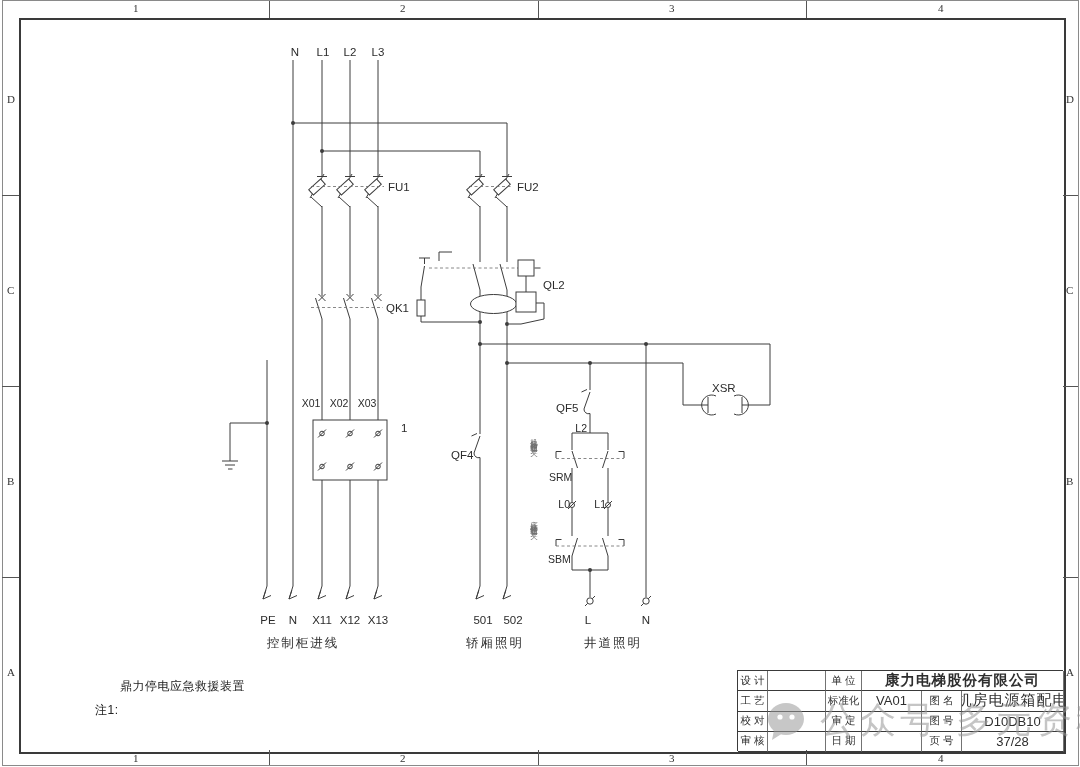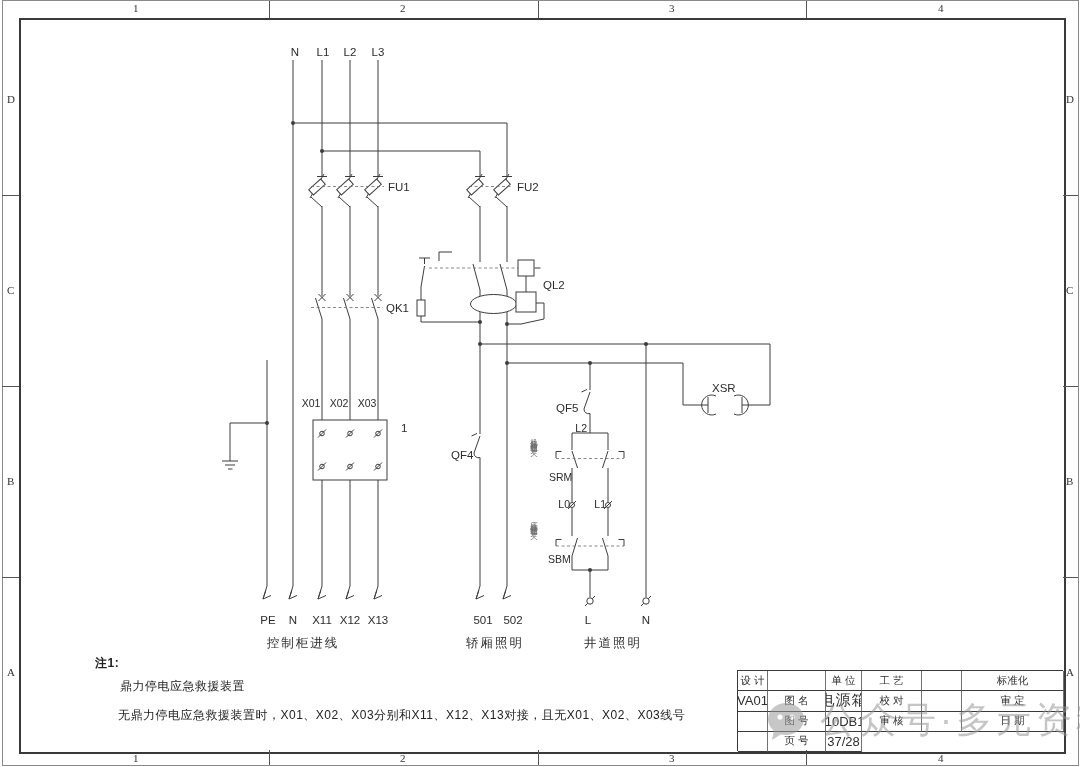--- a/index.html
+++ b/index.html
@@ -264,28 +264,28 @@
     <text class="t11" x="646" y="624" text-anchor="middle">N</text>
 
     <text class="cap" x="303" y="647" text-anchor="middle">控制柜进线</text>
     <text class="cap" x="495" y="647" text-anchor="middle">轿厢照明</text>
     <text class="cap" x="613" y="647" text-anchor="middle">井道照明</text>
   </svg>
 
   <div class="vtext" style="left:530px;top:432px;height:60px;">机房井道照明开关</div>
   <div class="vtext" style="left:530px;top:515px;height:66px;">底坑井道照明开关</div>
 
-  <div class="note" style="left:95px;top:655px;font-weight:bold;">注1:</div>
+  <div class="note" style="left:95px;top:702px;">注1:</div>
   <div class="note" style="left:120px;top:678px;">鼎力停电应急救援装置</div>
-  <div class="note" style="left:118px;top:707px;">无鼎力停电应急救援装置时，X01、X02、X03分别和X11、X12、X13对接，且无X01、X02、X03线号</div>
 
   <div class="tb">
     <div>设 计</div>
     <div></div>
     <div>单 位</div>
+    <div class="company">康力电梯股份有限公司</div>
 
     <div>工 艺</div>
     <div></div>
     <div>标准化</div>
     <div class="val">VA01</div>
     <div>图 名</div>
     <div class="big">机房电源箱配电</div>
 
     <div>校 对</div>
     <div></div>

